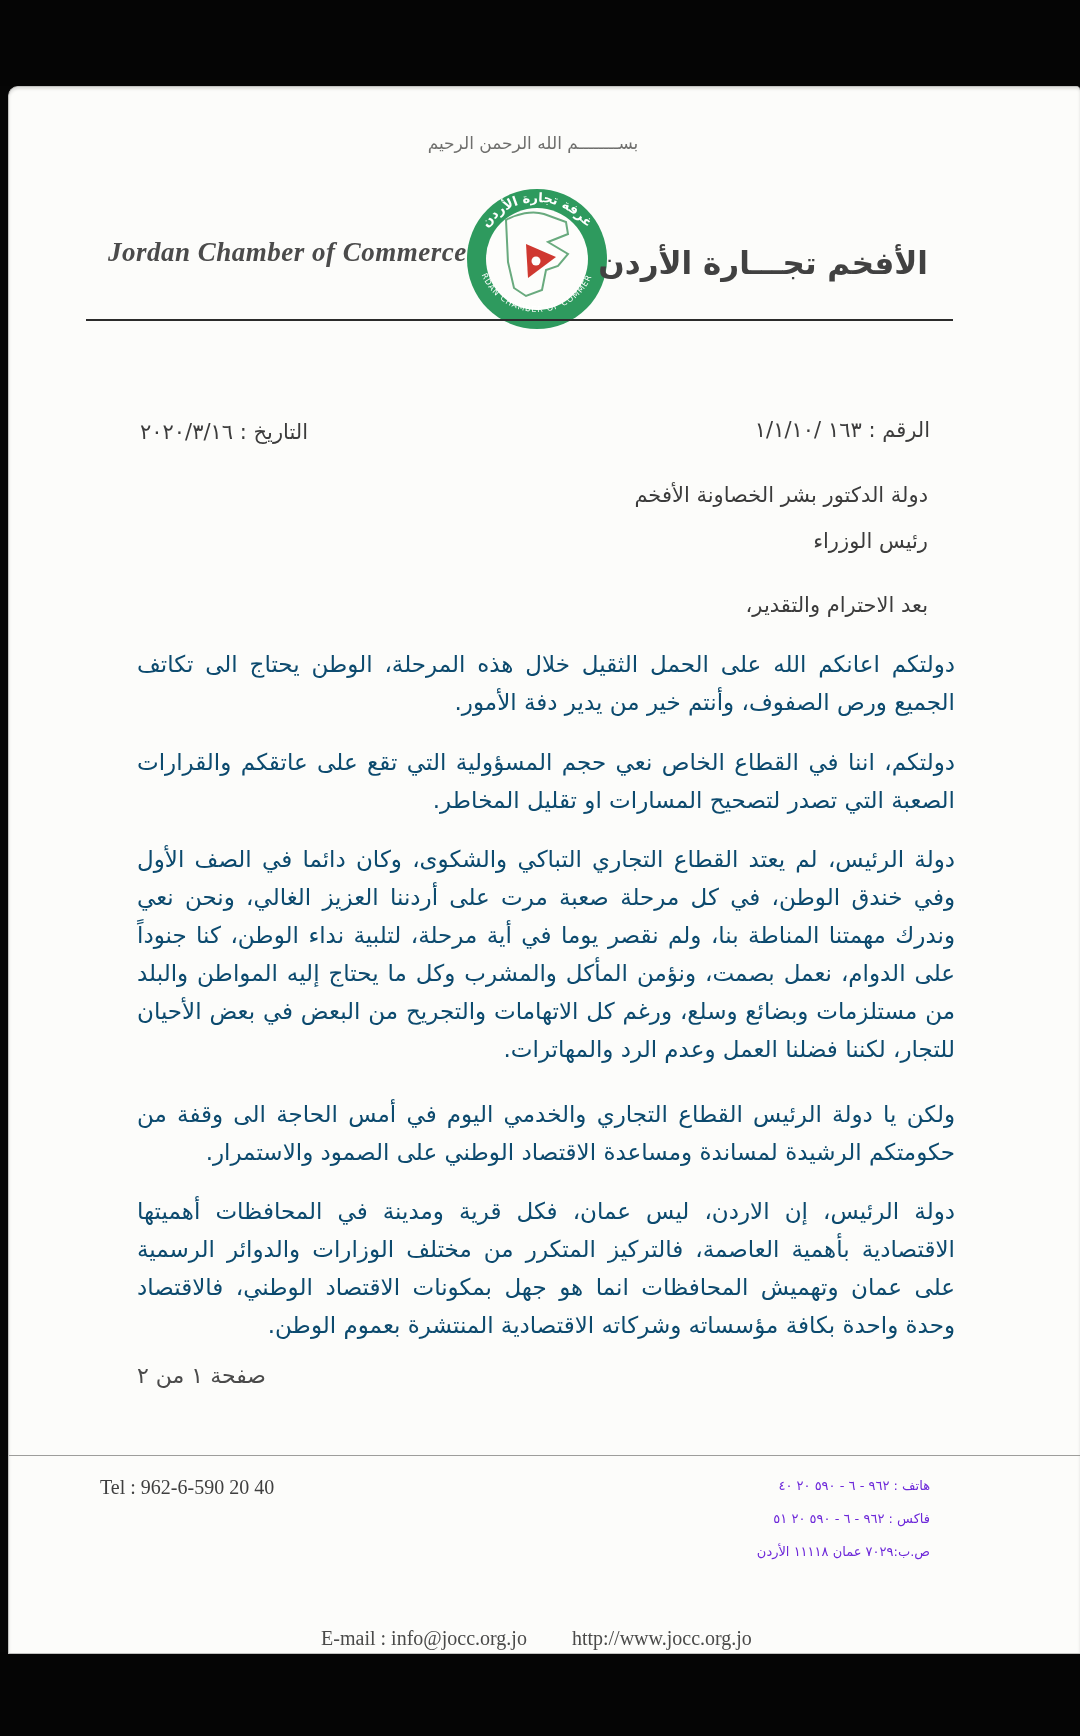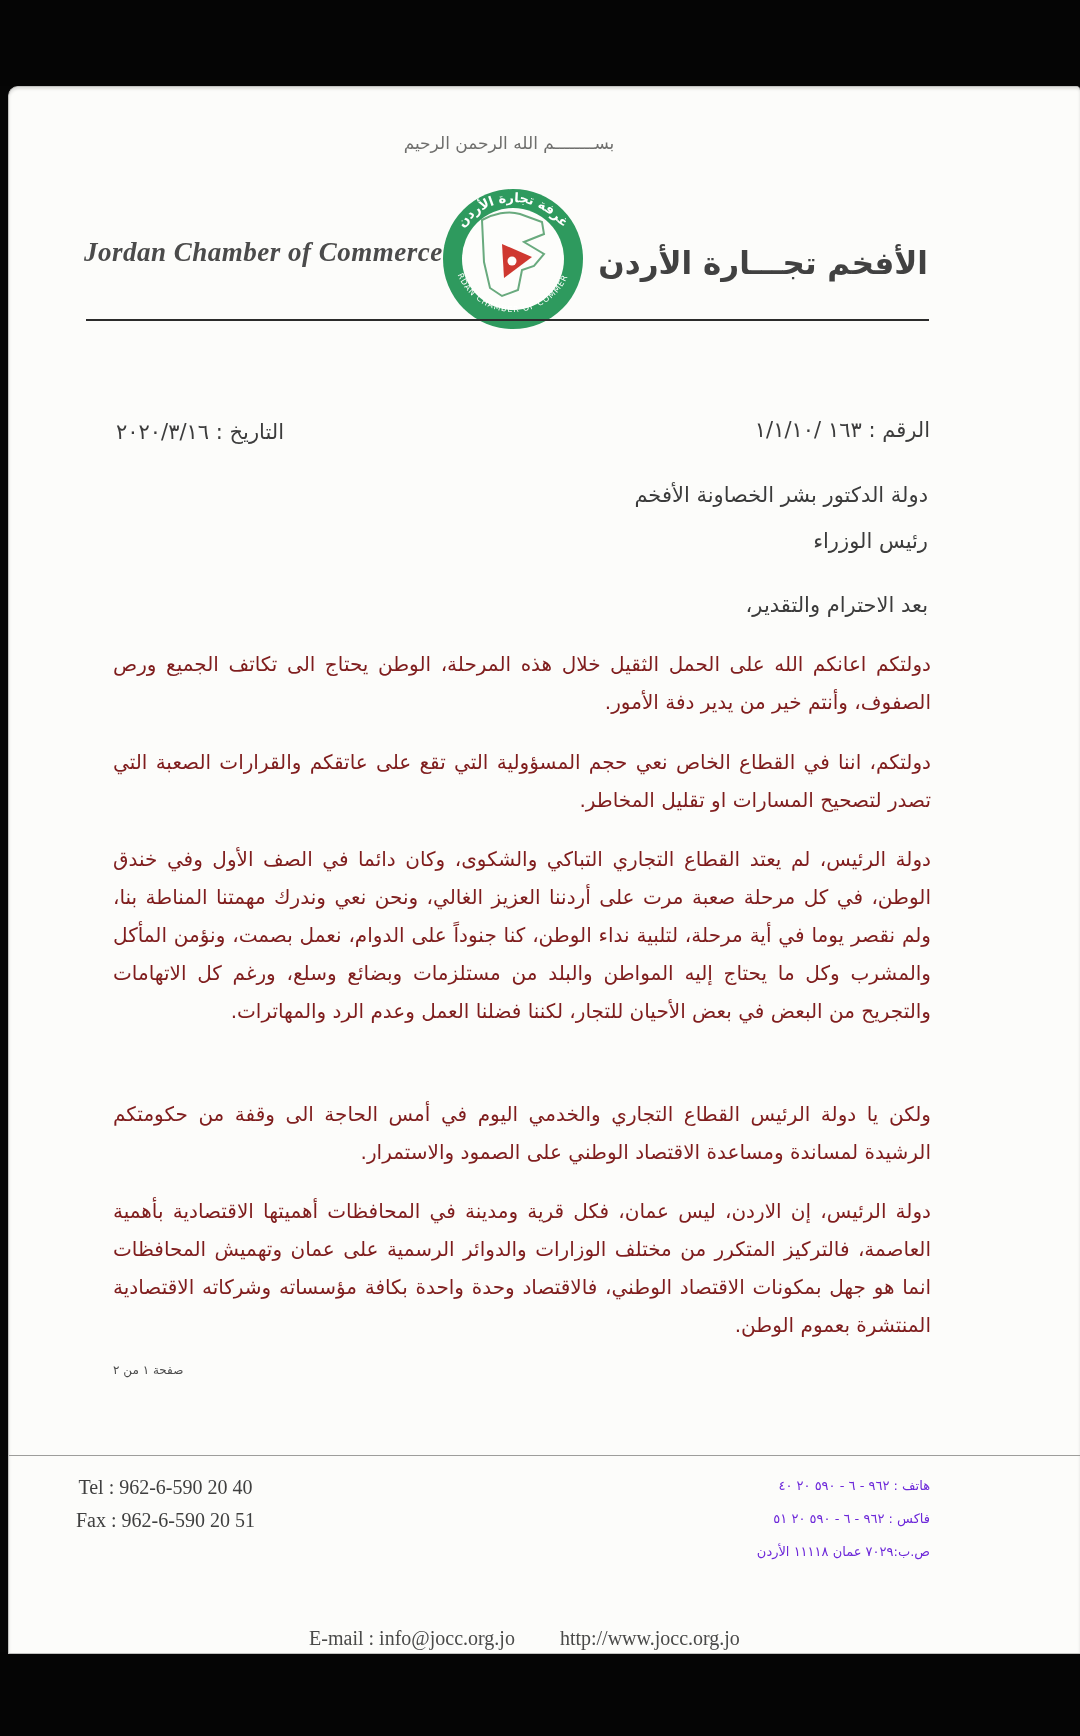--- a/index.html
+++ b/index.html
@@ -13,21 +13,21 @@
   .scan-bar{position:absolute;left:0;width:1080px;background:#050505;}
   .scan-bar.top{top:0;height:86px;}
   .scan-bar.bottom{top:1652px;height:84px;}
   .page{
     position:absolute;left:8px;top:86px;width:1071px;height:1566px;
     background:#fcfcfa;
     border:1px solid #c2c2c0;border-right:none;
     border-radius:10px 4px 0 0;
     box-shadow:inset 0 2px 3px rgba(0,0,0,.12);
   }
-  .abs{position:absolute;}
+  .abs{position:absolute;padding-left:24px;}
   .ar{direction:rtl;unicode-bidi:isolate;}
   .bismillah{
     top:46px;left:0;width:1000px;text-align:center;
     font-size:17px;color:#6f6f6d;direction:rtl;
   }
   .org-en{
     top:150px;left:75px;
     font-family:"Liberation Serif",serif;
     font-style:italic;font-weight:bold;
     font-size:27px;color:#4b4b4b;letter-spacing:.5px;
@@ -41,28 +41,28 @@
   .meta{font-size:21px;color:#3c3c3c;}
   .meta .val{direction:ltr;unicode-bidi:isolate;}
   .meta-ref{top:331px;right:150px;}
   .meta-date{top:333px;left:107px;}
   .recipient-name{top:396px;right:152px;font-size:21px;color:#3b3b3b;}
   .recipient-title{top:442px;right:152px;font-size:21px;color:#3b3b3b;}
   .salutation{top:506px;right:152px;font-size:21px;color:#3b3b3b;}
   .para{
     left:104px;width:818px;
     direction:rtl;text-align:justify;
-    font-size:20px;line-height:38px;color:#7f1d1d;
+    font-size:23px;line-height:38px;color:#0c4a6e;
   }
   .p1{top:558px;}
   .p2{top:656px;}
   .p3{top:753px;}
   .p4{top:1008px;}
   .p5{top:1105px;}
-  .page-marker{top:1276px;left:104px;font-size:12px;color:#4a4a4a;}
+  .page-marker{top:1276px;left:104px;font-size:22px;color:#4a4a4a;}
   .footer-divider{top:1368px;left:0;width:1071px;height:1px;background:#9d9d9b;}
   .footer-en{top:1384px;left:67px;font-family:"Liberation Serif",serif;font-size:20px;color:#3f3f3f;line-height:33px;text-align:center;}
   .footer-ar{top:1382px;right:150px;font-size:13px;color:#6d28d9;line-height:33px;}
   .footer-ar .num{direction:ltr;unicode-bidi:isolate;}
   .email-row{
     top:1540px;left:0;width:1071px;
     text-align:center;padding-right:40px;box-sizing:border-box;
     font-family:"Liberation Serif",serif;font-size:20px;color:#4a4a49;
   }
   .email-row .gap{display:inline-block;width:45px;}
@@ -122,21 +122,20 @@
   <div class="abs para p3">دولة الرئيس، لم يعتد القطاع التجاري التباكي والشكوى، وكان دائما في الصف الأول وفي خندق الوطن، في كل مرحلة صعبة مرت على أردننا العزيز الغالي، ونحن نعي وندرك مهمتنا المناطة بنا، ولم نقصر يوما في أية مرحلة، لتلبية نداء الوطن، كنا جنوداً على الدوام، نعمل بصمت، ونؤمن المأكل والمشرب وكل ما يحتاج إليه المواطن والبلد من مستلزمات وبضائع وسلع، ورغم كل الاتهامات والتجريح من البعض في بعض الأحيان للتجار، لكننا فضلنا العمل وعدم الرد والمهاترات.</div>
   <div class="abs para p4">ولكن يا دولة الرئيس القطاع التجاري والخدمي اليوم في أمس الحاجة الى وقفة من حكومتكم الرشيدة لمساندة ومساعدة الاقتصاد الوطني على الصمود والاستمرار.</div>
   <div class="abs para p5">دولة الرئيس، إن الاردن، ليس عمان، فكل قرية ومدينة في المحافظات أهميتها الاقتصادية بأهمية العاصمة، فالتركيز المتكرر من مختلف الوزارات والدوائر الرسمية على عمان وتهميش المحافظات انما هو جهل بمكونات الاقتصاد الوطني، فالاقتصاد وحدة واحدة بكافة مؤسساته وشركاته الاقتصادية المنتشرة بعموم الوطن.</div>
 
   <div class="abs page-marker ar">صفحة ١ من ٢</div>
 
   <div class="abs footer-divider"></div>
 
   <div class="abs footer-en">
     <div>Tel : 962-6-590 20 40</div>
-    <div>Fax : 962-6-590 20 51</div>
   </div>
 
   <div class="abs footer-ar ar">
     <div>
       <span>هاتف :</span>
       <span class="num">٩٦٢ - ٦ - ٥٩٠ ٢٠ ٤٠</span>
     </div>
     <div>
       <span>فاكس :</span>
       <span class="num">٩٦٢ - ٦ - ٥٩٠ ٢٠ ٥١</span>

